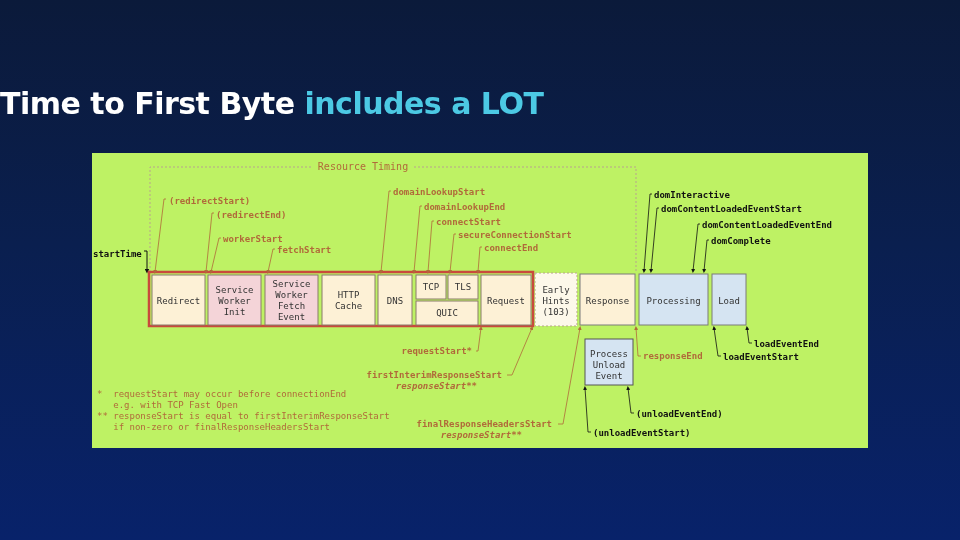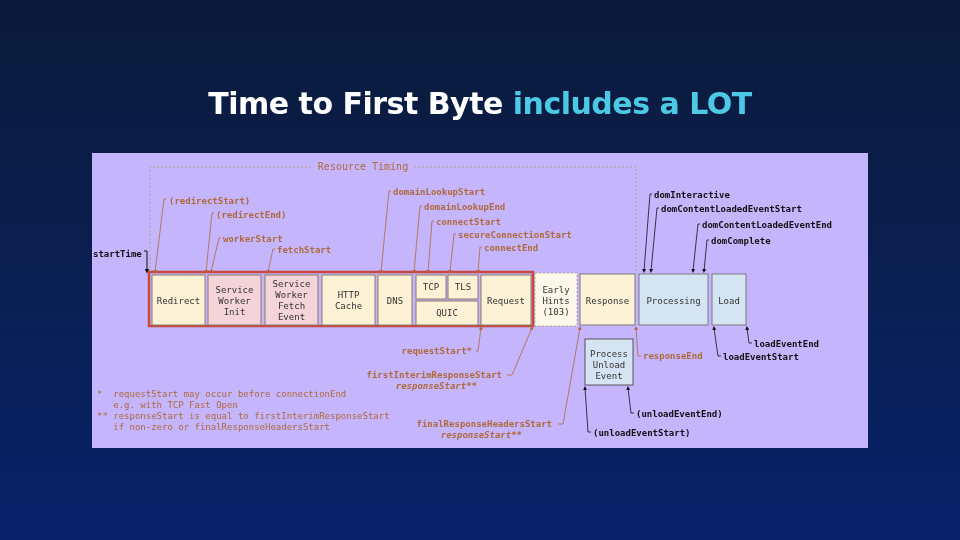--- a/index.html
+++ b/index.html
@@ -2,28 +2,28 @@
 <html><head>
 <meta charset="utf-8">
 <style>
   html, body { margin:0; padding:0; }
   body {
     width:960px; height:540px; overflow:hidden; position:relative;
     background: linear-gradient(180deg, #0b1a3a 0%, #0a1f4f 45%, #08226a 100%);
     font-family: "Liberation Sans", sans-serif;
   }
   .title {
-    position:absolute; left:0; right:0; top:86px; text-align:center;
+    position:absolute; left:0; right:0; top:86px; 
     font-family:"DejaVu Sans", sans-serif; font-weight:bold; font-size:30px;
     letter-spacing:-0.5px; color:#ffffff;
   }
   .title .accent { color:#4cc9e4; }
   .panel {
     position:absolute; left:92px; top:153px; width:776px; height:295px;
-    background:#c4b5fd;
+    background:#bef264;
   }
   svg text { font-family:"DejaVu Sans Mono", monospace; }
   .lbl-o { fill:#b06a3a; font-size:9px; font-weight:bold; }
   .lbl-b { fill:#111; font-size:9px; font-weight:bold; }
   .box-t { fill:#333; font-size:9px; text-anchor:middle; }
 </style>
 </head>
 <body>
 
 <div class="title">

